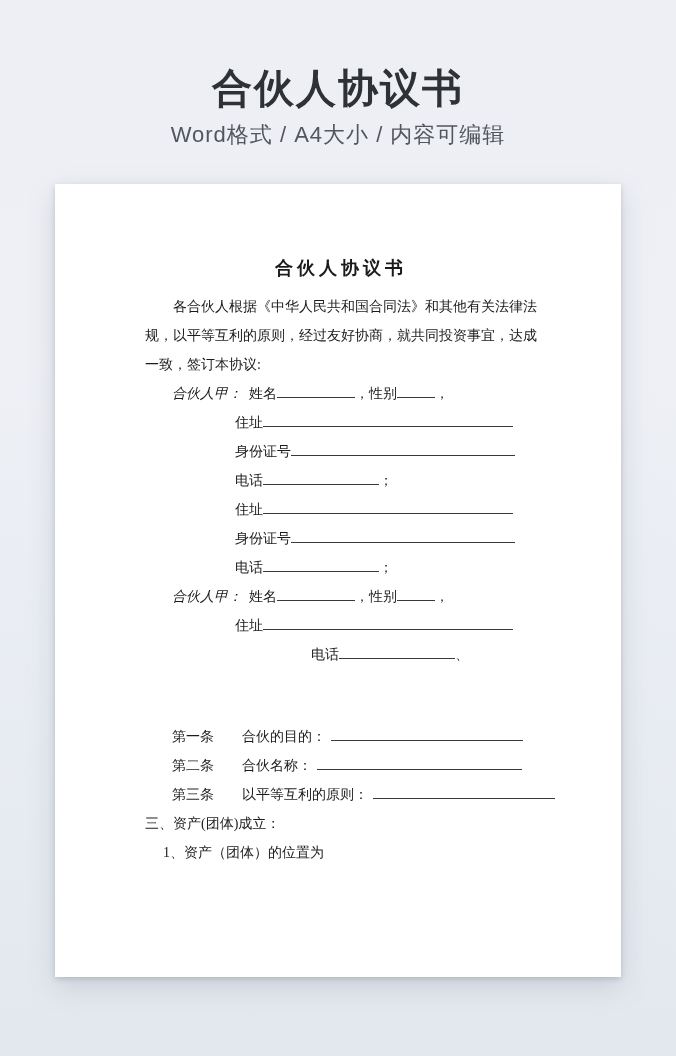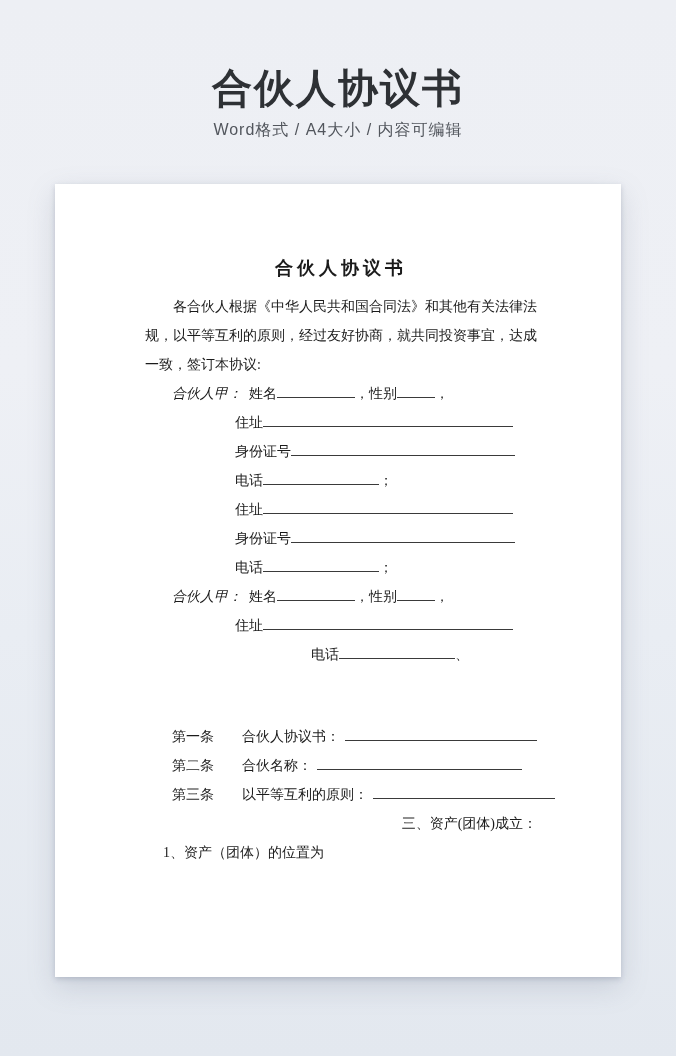--- a/index.html
+++ b/index.html
@@ -14,21 +14,21 @@
   .banner { text-align: center; padding-top: 66px; }
   .banner-title {
     font-size: 40px;
     font-weight: 700;
     color: #2e3135;
     letter-spacing: 2px;
     line-height: 1.1;
   }
   .banner-subtitle {
     margin-top: 10px;
-    font-size: 16px;
+    font-size: 22px;
     font-weight: 400;
     color: #52565d;
     letter-spacing: 1px;
   }
   
   .page {
     position: absolute;
     left: 55px;
     top: 184px;
     width: 566px;
@@ -55,21 +55,21 @@
     margin-top: 8px;
     text-indent: 2em;
     text-align: justify;
   }
   .row { white-space: nowrap; }
   .row-head   { padding-left: 27px; }
   .row-cont   { padding-left: 90px; }
   .row-cont2  { padding-left: 98px; text-align: center; }
   .row-article { padding-left: 27px; }
   .row-article-first { margin-top: 53px; }
-  .row-sec3   { padding-left: 0; text-align: right; }
+  .row-sec3   { padding-left: 0; }
   .row-item1  { padding-left: 18px; }
   .plabel { margin-right: 7px; font-style: italic; }
   .art-num { margin-right: 28px; }
   .art-label { margin-right: 5px; }
   
   .blank {
     display: inline-block;
     border-bottom: 1.5px solid #3a3a3a;
     height: 13px;
   }
@@ -126,21 +126,21 @@
         <span class="plabel">合伙人甲：</span><span>姓名</span><span class="blank w78"></span><span>，性别</span><span class="blank w38"></span><span>，</span>
       </div>
       <div class="row row-cont">
         <span>住址</span><span class="blank w250"></span>
       </div>
       <div class="row row-cont2">
         <span>电话</span><span class="blank w116"></span><span>、</span>
       </div>
 
       <div class="row row-article row-article-first">
-        <span class="art-num">第一条</span><span class="art-label">合伙人协议书：</span><span class="blank w192"></span>
+        <span class="art-num">第一条</span><span class="art-label">合伙的目的：</span><span class="blank w192"></span>
       </div>
       <div class="row row-article">
         <span class="art-num">第二条</span><span class="art-label">合伙名称：</span><span class="blank w205"></span>
       </div>
       <div class="row row-article">
         <span class="art-num">第三条</span><span class="art-label">以平等互利的原则：</span><span class="blank w182"></span>
       </div>
 
       <div class="row row-sec3">三、资产(团体)成立：</div>
       <div class="row row-item1">1、资产（团体）的位置为</div>

